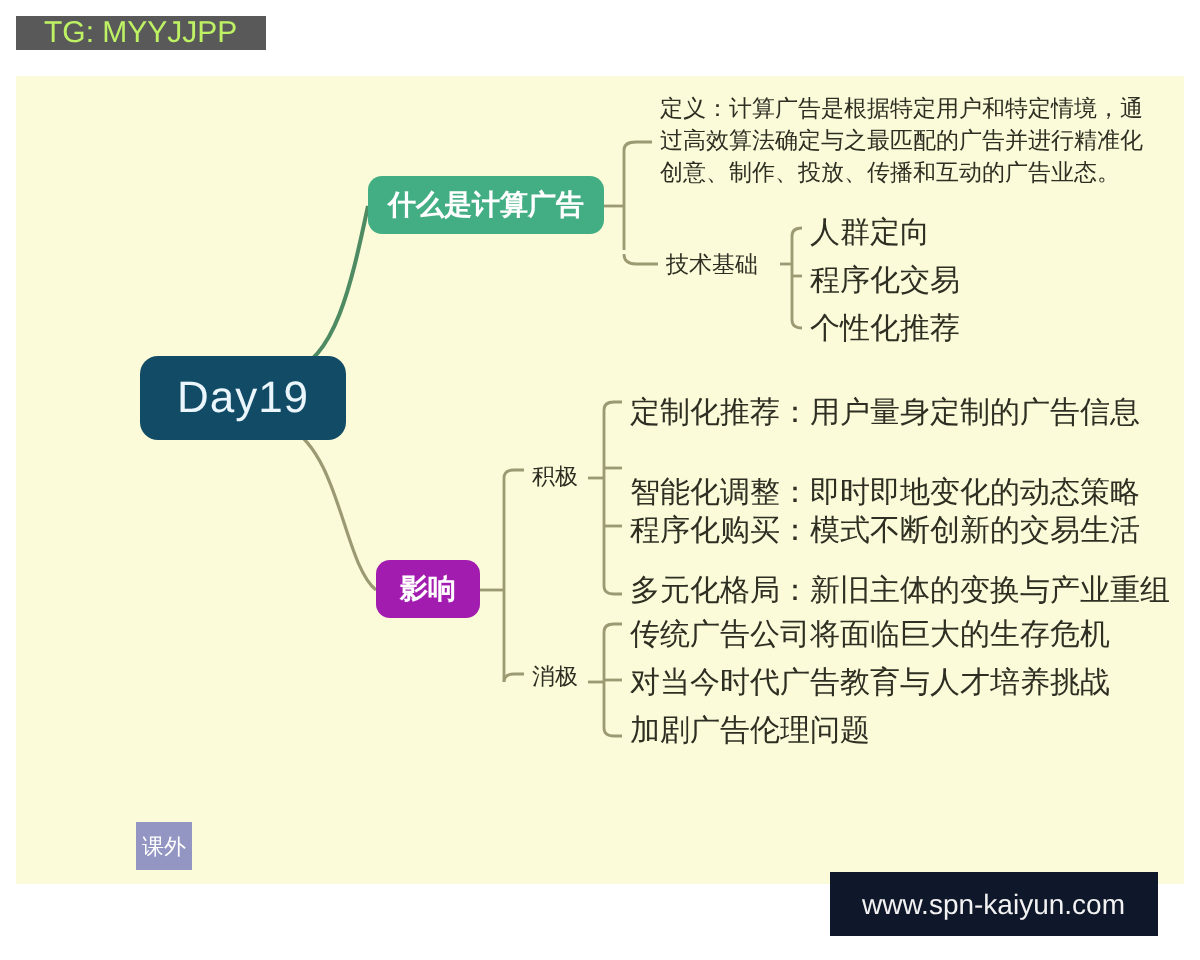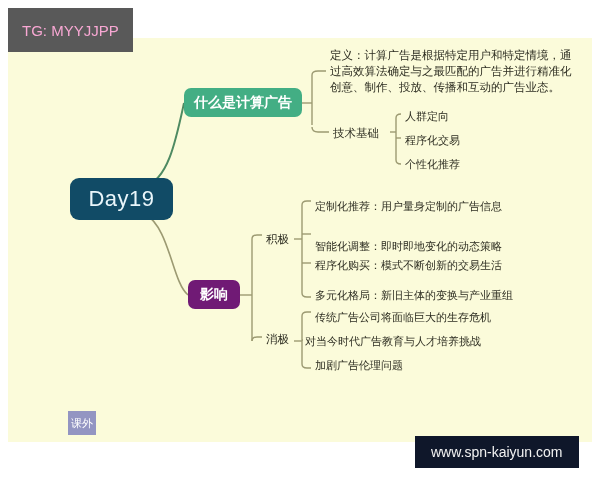--- a/index.html
+++ b/index.html
@@ -27,62 +27,62 @@
 
   
   #n-what{
     left:184px;top:88px;width:118px;height:29px;
     background:#43ae84;border-radius:7px;
     color:#ffffff;font-size:14px;font-weight:bold;
     display:flex;align-items:center;justify-content:center;
   }
   #n-impact{
     left:188px;top:280px;width:52px;height:29px;
-    background:#701a75;border-radius:7px;
+    background:#a21caf;border-radius:7px;
     color:#ffffff;font-size:14px;font-weight:bold;
     display:flex;align-items:center;justify-content:center;
   }
 
   
   .txt{
     color:#2e2e22;font-size:11.5px;line-height:15px;
     background:#fbfbda;padding:1px 2px;
   }
-  .txt.sub{font-size:11px;text-align:center;}
+  .txt.sub{font-size:15px;text-align:center;}
 
   #n-def{left:328px;top:46px;width:254px;white-space:normal;line-height:16px;}
   #n-tech{left:331px;top:125px;}
   #n-t1{left:403px;top:108px;}
   #n-t2{left:403px;top:132px;}
   #n-t3{left:403px;top:156px;}
 
   #n-pos{left:264px;top:231px;}
   #n-neg{left:264px;top:331px;}
 
   #n-p1{left:313px;top:198px;}
   #n-p2{left:313px;top:228px;margin-top:10px;}
   #n-p3{left:313px;top:257px;}
   #n-p4{left:313px;top:287px;}
 
   #n-g1{left:313px;top:309px;}
-  #n-g2{left:303px;top:333px;}
+  #n-g2{left:313px;top:333px;}
   #n-g3{left:313px;top:357px;}
 
   
   #tag-extra{
     left:68px;top:411px;width:28px;height:24px;
     background:#9395c2;border-radius:0;
     color:#ffffff;font-size:11px;
     display:flex;align-items:center;justify-content:center;
   }
 
   
   #wm-tg{
-    position:absolute;left:8px;top:8px;height:44px;
-    background:#595959;color:#f9a8d4;
+    position:absolute;left:8px;top:8px;height:17px;
+    background:#595959;color:#bef264;
     font-size:15px;display:flex;align-items:center;
     padding:0 14px;
   }
   #wm-url{
     position:absolute;left:415px;top:436px;height:32px;
     background:#0f172a;color:#f2f2f2;
     font-size:14px;display:flex;align-items:center;
     padding:0 16px;
   }
 </style>

